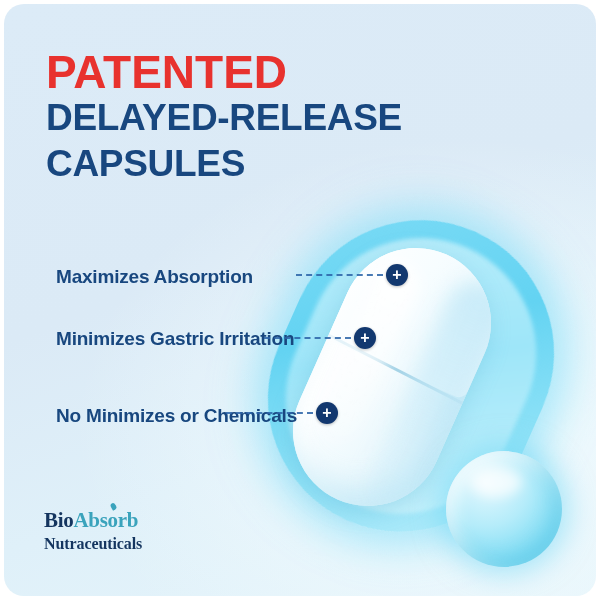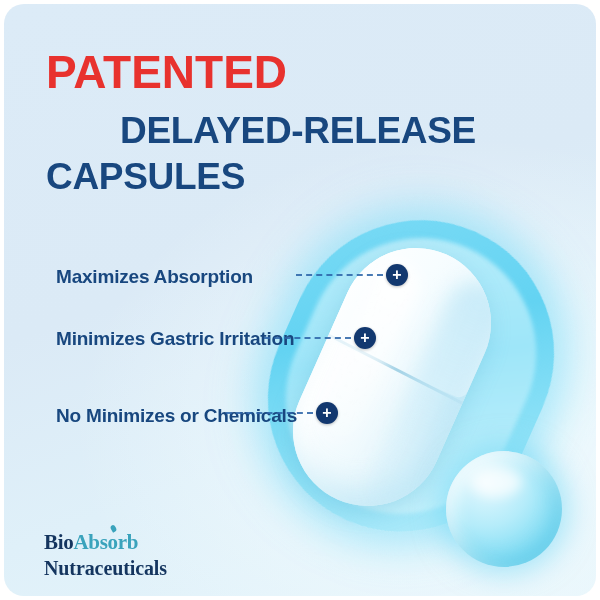--- a/index.html
+++ b/index.html
@@ -36,21 +36,21 @@
     font-size:46px;font-weight:bold;
     color:#e8322e;
     letter-spacing:0px;
   }
   .h-line2,.h-line3{
     display:block;
     font-size:37px;font-weight:bold;
     color:#18477f;
     letter-spacing:-0.3px;
   }
-  .h-line2{margin-top:14px;text-align:right;}
+  .h-line2{margin-top:1px;}
   .h-line3{margin-top:7px;}
 
   
   .art{position:absolute;inset:0;pointer-events:none;}
 
   .halo{
     position:absolute;
     left:274px;top:214px;
     width:266px;height:316px;
     border-radius:140px;
@@ -148,37 +148,37 @@
     display:flex;align-items:center;justify-content:center;
     font-size:16px;font-weight:bold;line-height:1;
     margin-left:3px;
     box-shadow:0 1px 3px rgba(0,0,0,.25);
   }
   .c1{left:292px;top:260px;width:112px;}
   .c2{left:260px;top:323px;width:112px;}
   .c3{left:222px;top:398px;width:112px;}
 
   
-  .logo{position:absolute;left:40px;top:528px;}
+  .logo{position:absolute;left:40px;top:506px;}
   .logo-row1{
     font-family:"Liberation Serif",serif;
     font-size:21px;font-weight:bold;line-height:1;
     letter-spacing:-.3px;
   }
   .logo-bio{color:#14355f;}
   .logo-abs{color:#3aa3bc;}
   .logo-o{position:relative;color:#3aa3bc;}
   .logo-o::after{
     content:"";position:absolute;left:3px;top:-5px;
     width:5px;height:7px;border-radius:50% 50% 50% 0;
     background:#3aa3bc;transform:rotate(-30deg);
   }
   .logo-row2{
     font-family:"Liberation Serif",serif;
-    font-size:20px;font-weight:bold;color:#14355f;
+    font-size:16px;font-weight:bold;color:#14355f;
     margin-top:4px;letter-spacing:-.1px;
   }
 </style>
 </head>
 <body>
 
 <div class="poster">
   <div class="canvas">
 
     <div class="art">

